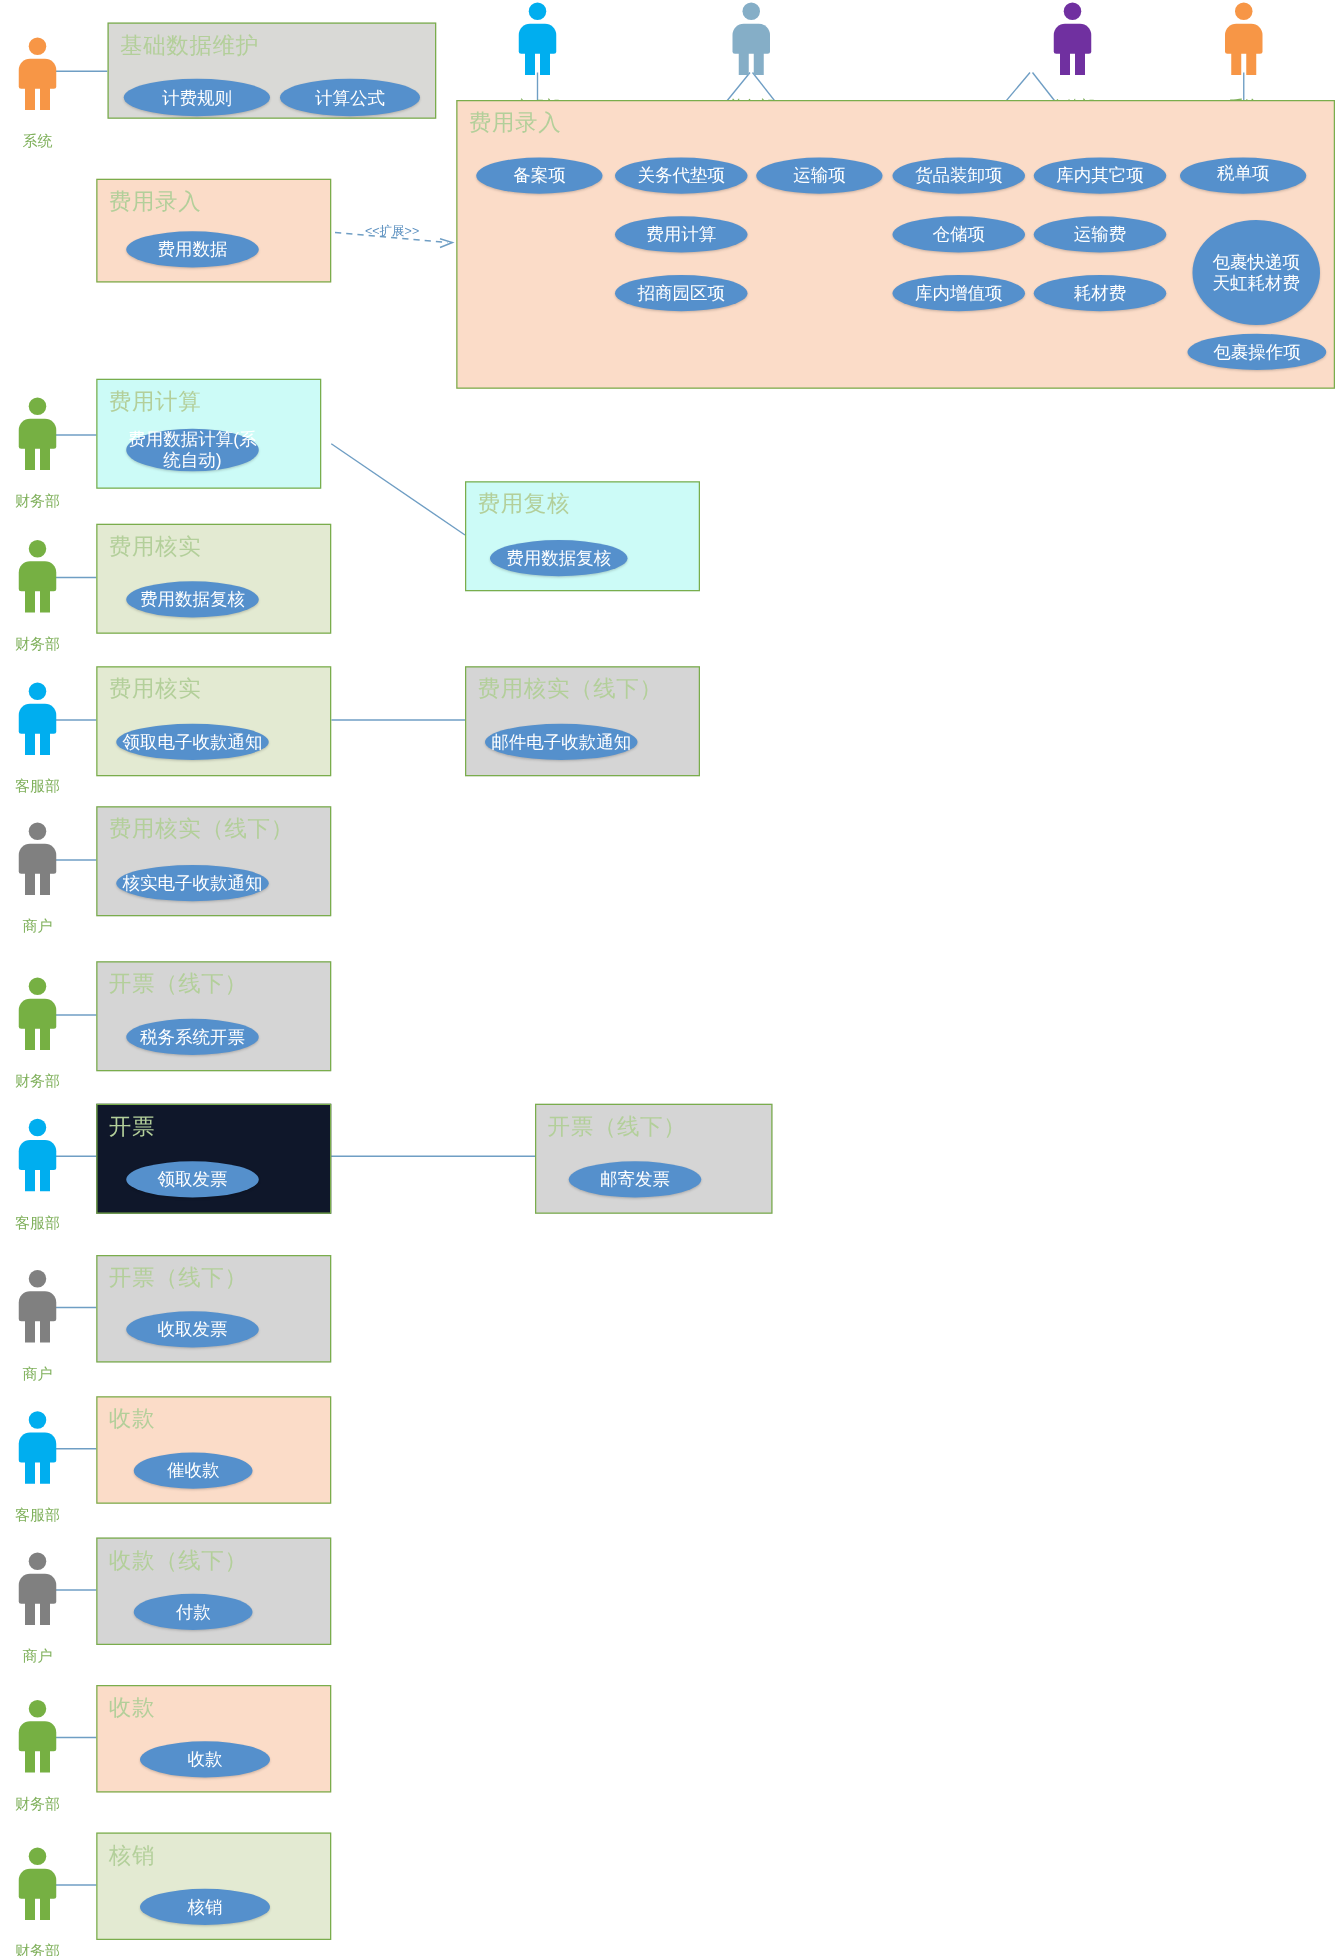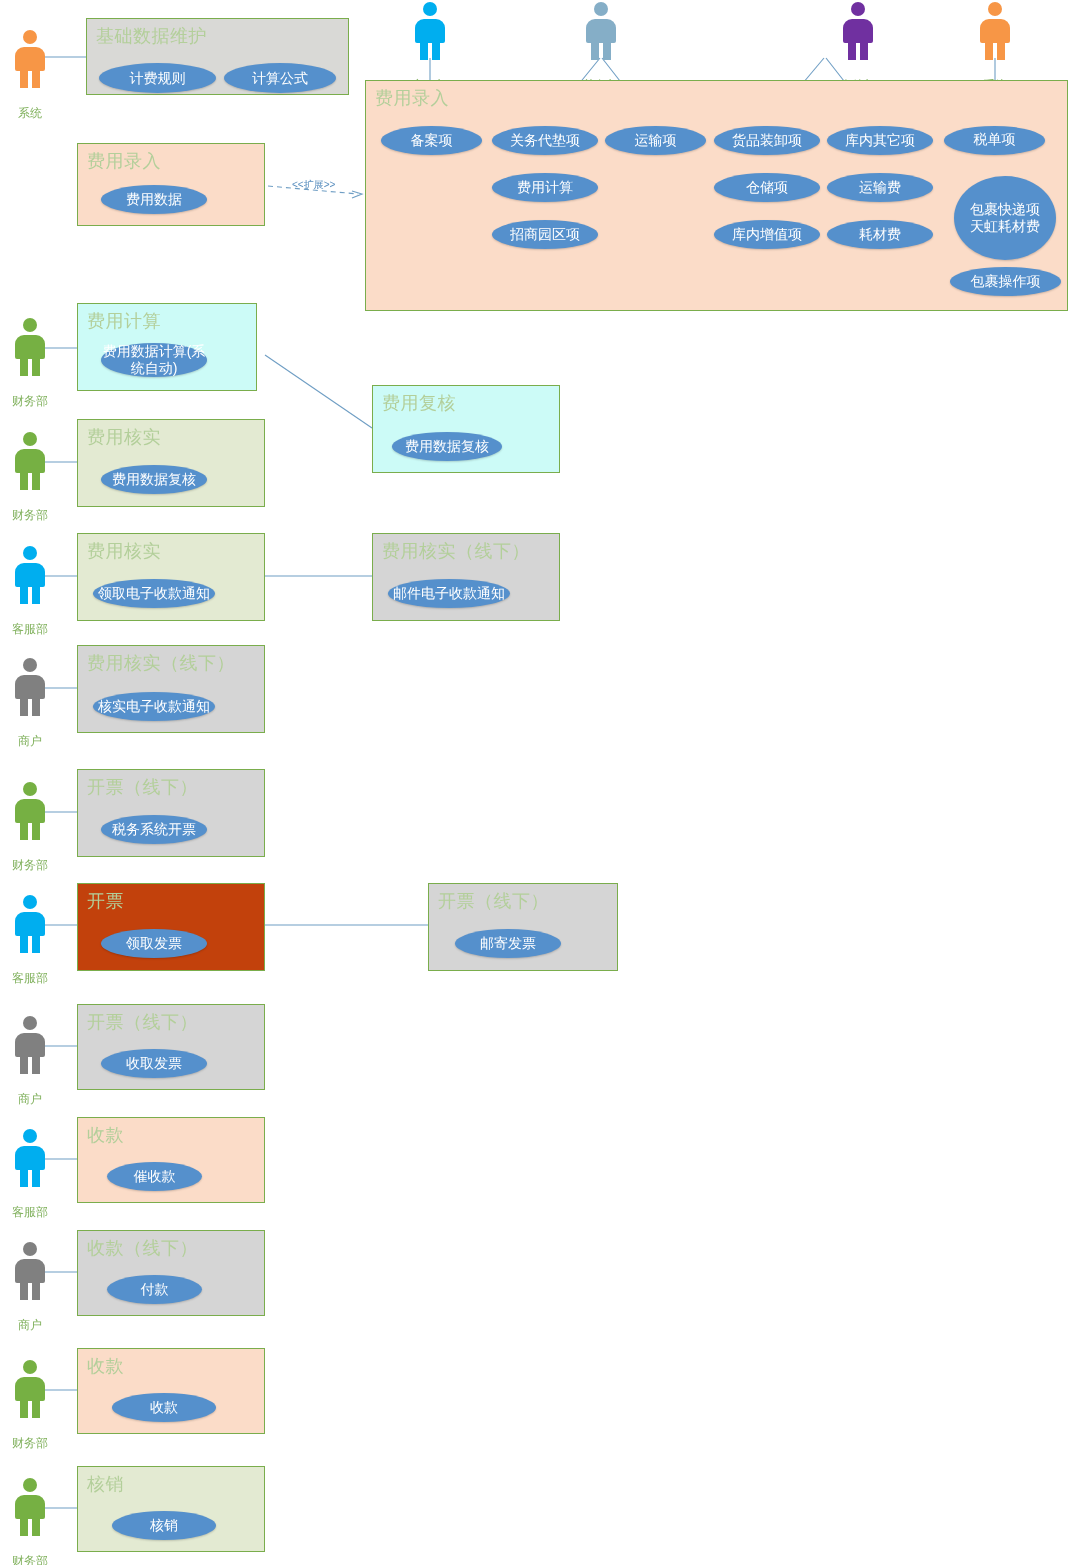--- a/index.html
+++ b/index.html
@@ -7,21 +7,21 @@
   #canvas{position:relative;width:1072px;height:1565px;background:#fff;overflow:hidden;}
 
   
   .pkg{position:absolute;border:1px solid #7aad4c;box-sizing:border-box;}
   .pkg-title{position:absolute;left:9px;top:5px;font-size:18px;color:#b3cf9a;white-space:nowrap;letter-spacing:.5px;}
   .fill-gray   {background:#d9d9d6;}
   .fill-gray2  {background:#d5d5d5;}
   .fill-peach  {background:#fbdcc8;}
   .fill-cyan   {background:#ccfbf7;}
   .fill-green  {background:#e3ead2;}
-  .fill-lblue  {background:#c2410c;}
+  .fill-lblue  {background:#0f172a;}
 
   
   .uc{position:absolute;background:#4e8fcc;background:#5590cc;border-radius:50%;
       color:#ffffff;font-size:14px;display:flex;align-items:center;justify-content:center;
       text-align:center;line-height:1.15;box-sizing:border-box;
       box-shadow:0 1px 2px rgba(0,0,0,.18);}
   .uc.two-line{line-height:1.25;}
 
   
   .actor{position:absolute;width:44px;}

